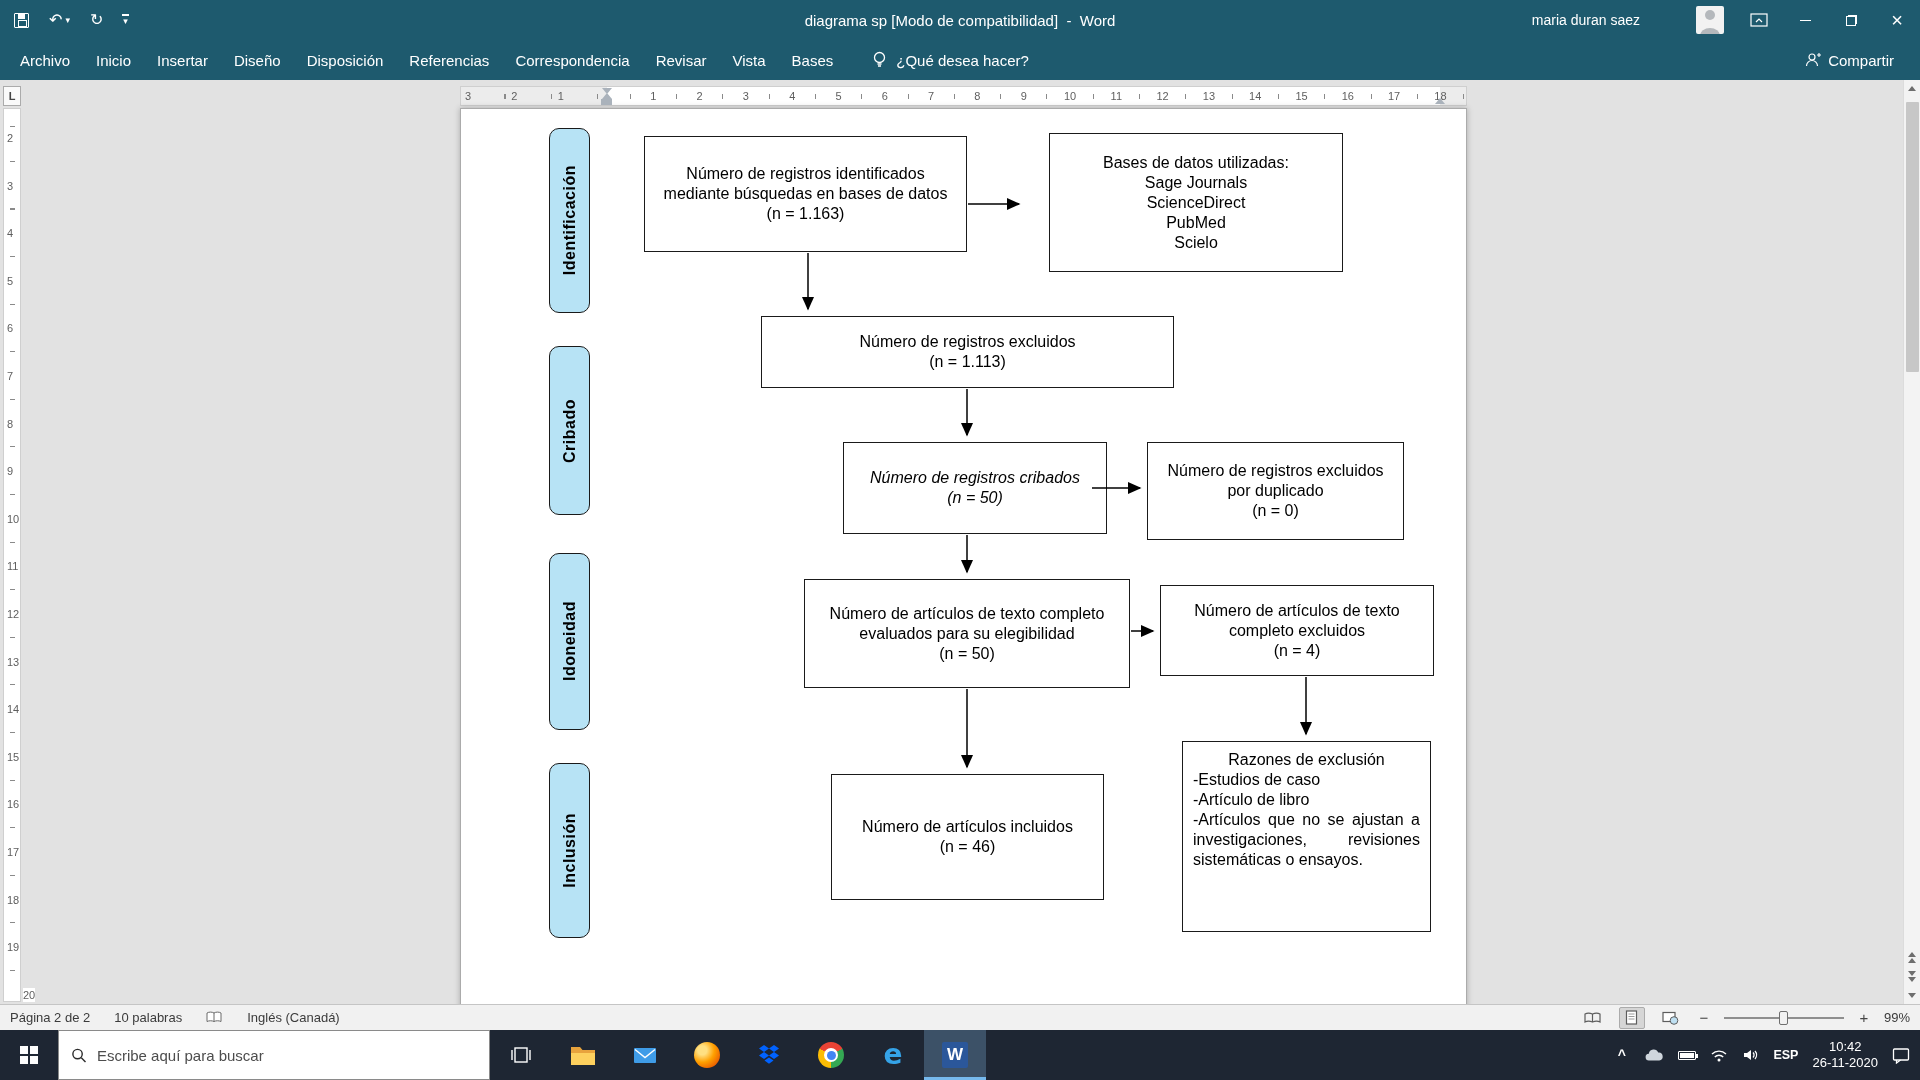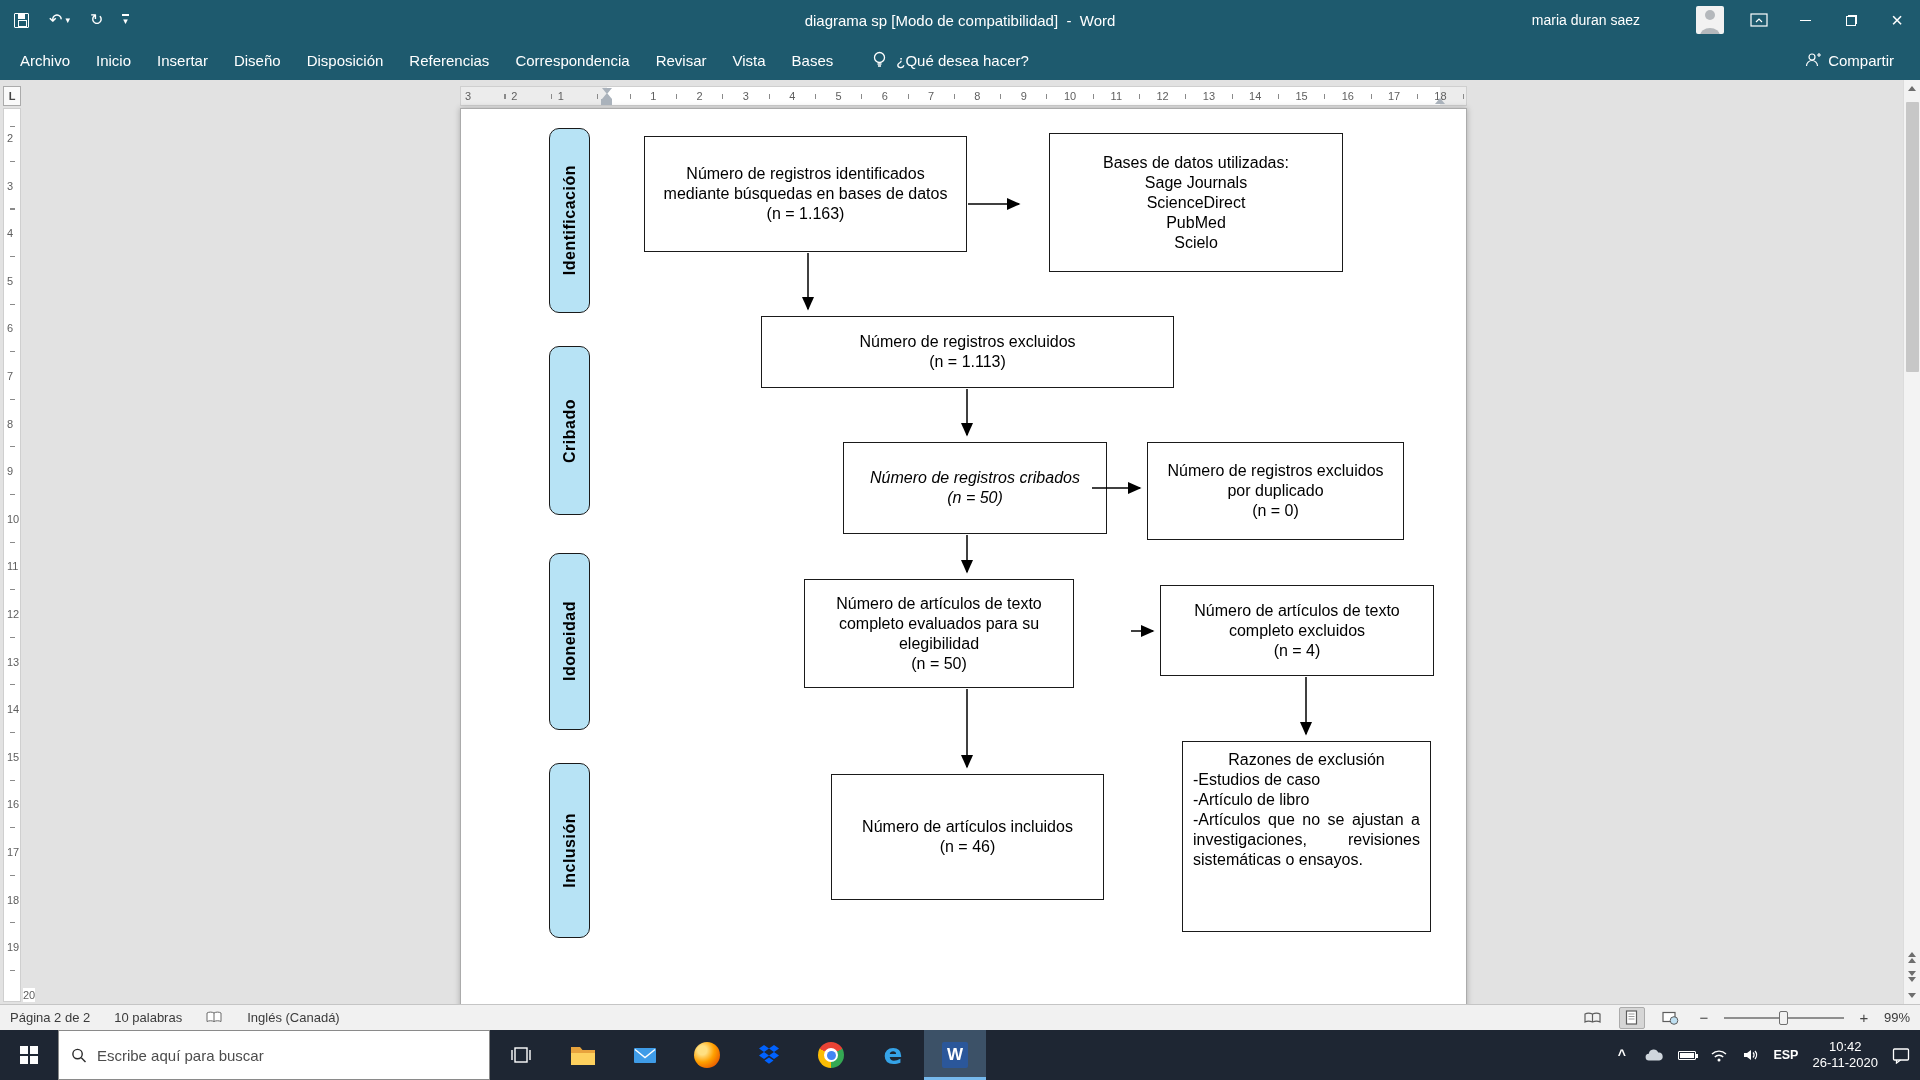--- a/index.html
+++ b/index.html
@@ -259,21 +259,21 @@
 Sage Journals
 ScienceDirect
 PubMed
 Scielo</div>
       <div class="dbox" style="left:300px;top:207px;width:413px;height:72px;">Número de registros excluidos
 (n = 1.113)</div>
       <div class="dbox" style="left:382px;top:333px;width:264px;height:92px;font-style:italic;">Número de registros cribados
 (n = 50)</div>
       <div class="dbox" style="left:686px;top:333px;width:257px;height:98px;">Número de registros excluidos por duplicado
 (n = 0)</div>
-      <div class="dbox" style="left:343px;top:470px;width:270px;height:109px;">Número de artículos de texto completo evaluados para su elegibilidad
+      <div class="dbox" style="left:343px;top:470px;width:326px;height:109px;">Número de artículos de texto completo evaluados para su elegibilidad
 (n = 50)</div>
       <div class="dbox" style="left:699px;top:476px;width:274px;height:91px;">Número de artículos de texto completo excluidos
 (n = 4)</div>
       <div class="dbox" style="left:370px;top:665px;width:273px;height:126px;">Número de artículos incluidos
 (n = 46)</div>
       <div class="dbox9" style="left:721px;top:632px;width:249px;height:191px;">
         <div class="t">Razones de exclusión</div>
         <div class="b">-Estudios de caso
 -Artículo de libro
 -Artículos que no se ajustan a investigaciones, revisiones sistemáticas o ensayos.</div>

